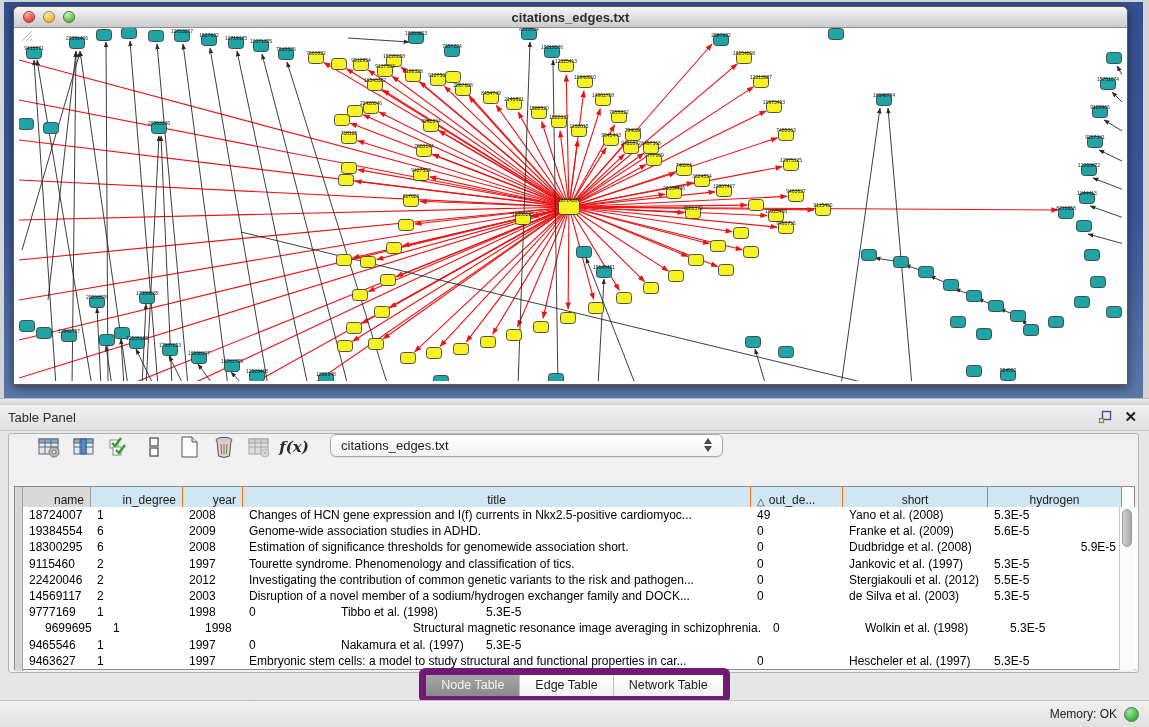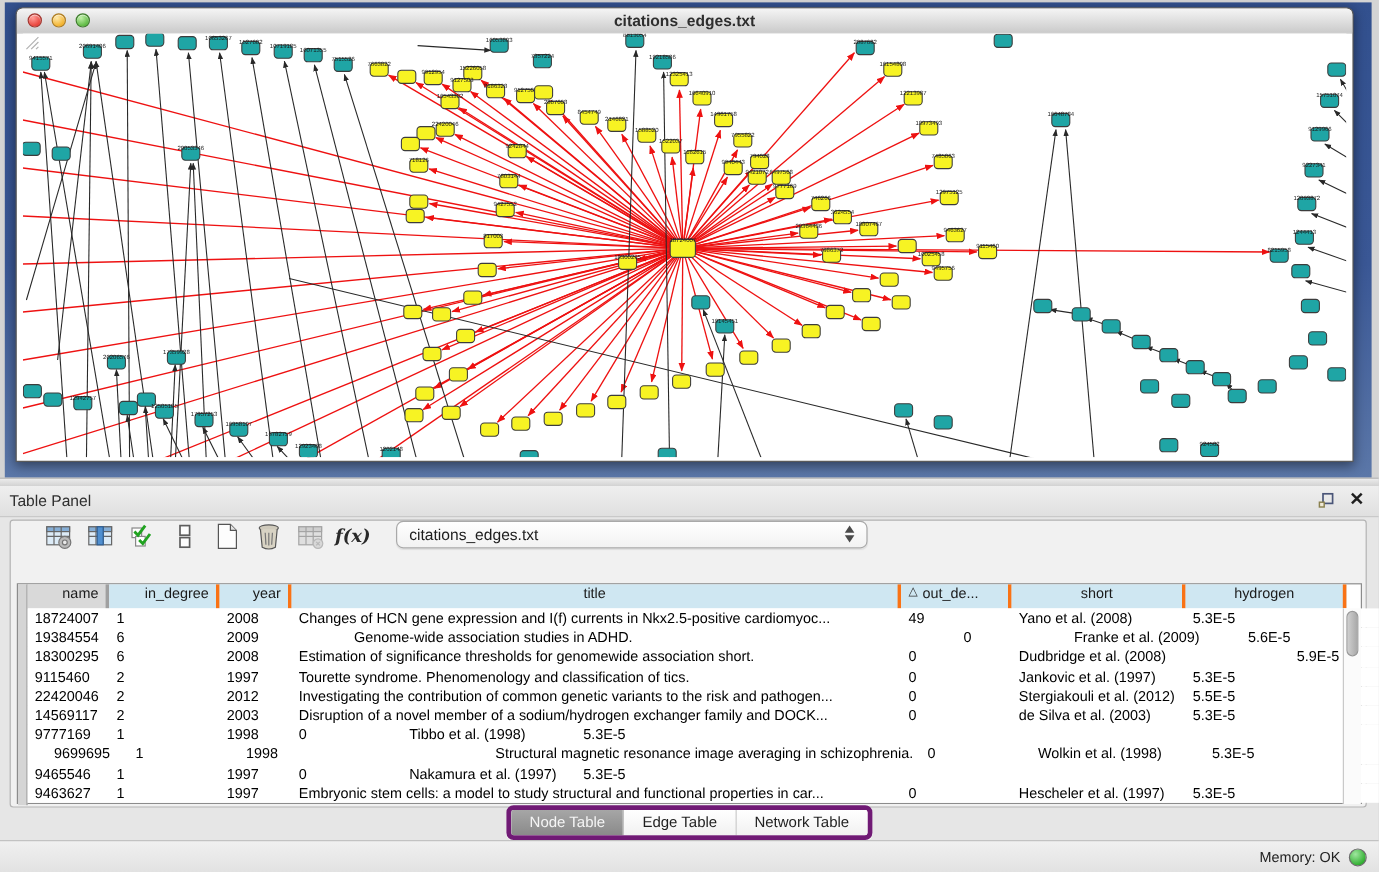--- a/index.html
+++ b/index.html
@@ -33,32 +33,32 @@
   .fx{font-family:"DejaVu Serif",serif;font-style:italic;font-weight:bold;font-size:15px;color:#2a2a2a;}
   .dropdown{position:relative;margin-left:14px;width:393px;height:23px;background:linear-gradient(#ffffff,#f2f2f2);border:1px solid #a9a9a9;border-radius:6px;box-sizing:border-box;display:flex;align-items:center;cursor:pointer;box-shadow:0 1px 1px rgba(0,0,0,.08);}
   .dropdown .val{margin-left:10px;font-size:13px;color:#1d1d1d;}
   .stepper{position:absolute;right:10px;top:3px;display:flex;flex-direction:column;gap:2px;}
   .stepper .up{width:0;height:0;border-left:4px solid transparent;border-right:4px solid transparent;border-bottom:6px solid #4a4a4a;}
   .stepper .dn{width:0;height:0;border-left:4px solid transparent;border-right:4px solid transparent;border-top:6px solid #4a4a4a;}
   
   .tableframe{position:absolute;left:5px;top:52px;width:1121px;height:184px;background:#fff;border:1px solid #8c8c8c;box-sizing:border-box;}
   .gutter{width:8px;background:#d5d5d5;border-right:1px solid #9f9f9f;box-sizing:border-box;height:184px;position:absolute;left:0;top:0;}
   .headrow{position:absolute;left:8px;top:0;display:flex;height:20px;}
-  .hcell{background:#cfe7f2;border-right:3px solid #f97316;box-sizing:border-box;font-size:12px;color:#1b1b1b;display:flex;align-items:flex-start;padding:0 6px;}
+  .hcell{background:#cfe7f2;border-right:1px solid #f97316;box-sizing:border-box;font-size:12px;color:#1b1b1b;display:flex;align-items:flex-end;padding:0 6px;}
   .hcell.gray{background:#d9d9d9;border-right-color:#a0a0a0;}
   .hcell .lbl{width:100%;}
   .sortglyph{font-size:10px;margin-right:4px;color:#333;}
   .rows{position:absolute;left:8px;top:20px;}
   .trow{display:flex;height:16.2px;background:#fff;}
   .tcell{font-size:12px;color:#000;padding:0 6px;box-sizing:border-box;white-space:nowrap;overflow:hidden;line-height:16.2px;}
   .vscroll{position:absolute;right:0;top:20px;width:15px;height:163px;background:#fbfbfb;border-left:1px solid #c9c9c9;box-sizing:border-box;}
   .vthumb{position:absolute;left:2px;top:2px;width:10px;height:38px;border-radius:6px;background:linear-gradient(90deg,#cfcfcf,#a9a9a9);border:1px solid #9a9a9a;box-sizing:border-box;}
   
   .tabsbar{position:absolute;left:0;top:266px;width:100%;height:28px;display:flex;justify-content:center;align-items:center;}
-  .segctl{display:flex;height:21px;border:4px solid #701a75;border-radius:6px;overflow:hidden;background:#fff;box-shadow:0 1px 0 rgba(255,255,255,.8);text-align:right;}
+  .segctl{display:flex;height:21px;border:7px solid #701a75;border-radius:6px;overflow:hidden;background:#fff;box-shadow:0 1px 0 rgba(255,255,255,.8);text-align:right;}
   .seg{padding:0 15px;font-size:12.5px;display:flex;align-items:center;background:linear-gradient(#ffffff,#f1f1f1);color:#1e1e1e;border-right:1px solid #c2c2c2;cursor:pointer;}
   .seg:last-child{border-right:none;}
   .seg.active{background:linear-gradient(#a6a6a6,#8a8a8a);color:#f5f5f5;}
   
   .statusbar{position:absolute;left:0;top:295px;width:100%;height:27px;background:linear-gradient(#f0f0f0,#e2e2e2);border-top:1px solid #c2c2c2;box-sizing:border-box;display:flex;justify-content:flex-end;align-items:center;}
   .memlabel{font-size:12px;color:#222;margin-right:7px;}
   .memdot{width:15px;height:15px;border-radius:50%;background:radial-gradient(circle at 35% 30%,#9fe69f,#2fae2f 75%);border:1px solid #6d6d6d;box-sizing:border-box;margin-right:10px;}
 </style>
 </head>
 <body>
@@ -853,21 +853,21 @@
               <div class="tcell" style="width: 60px;">2008</div>
               <div class="tcell" style="width: 508px;">Changes of HCN gene expression and I(f) currents in Nkx2.5-positive cardiomyoc...</div>
               <div class="tcell" style="width: 92px;">49</div>
               <div class="tcell" style="width: 145px;">Yano et al. (2008)</div>
               <div class="tcell" style="width: 134px;">5.3E-5</div>
             </div>
             <div class="trow">
               <div class="tcell" style="width: 68px;">19384554</div>
               <div class="tcell" style="width: 92px;">6</div>
               <div class="tcell" style="width: 60px;">2009</div>
-              <div class="tcell" style="width: 508px; margin-left: 46px;">Genome-wide association studies in ADHD.</div>
+              <div class="tcell" style="width: 508px;">Genome-wide association studies in ADHD.</div>
               <div class="tcell" style="width: 92px;">0</div>
               <div class="tcell" style="width: 145px;">Franke et al. (2009)</div>
               <div class="tcell" style="width: 134px;">5.6E-5</div>
             </div>
             <div class="trow">
               <div class="tcell" style="width: 68px;">18300295</div>
               <div class="tcell" style="width: 92px;">6</div>
               <div class="tcell" style="width: 60px;">2008</div>
               <div class="tcell" style="width: 508px;">Estimation of significance thresholds for genomewide association short.</div>
               <div class="tcell" style="width: 92px;">0</div>

